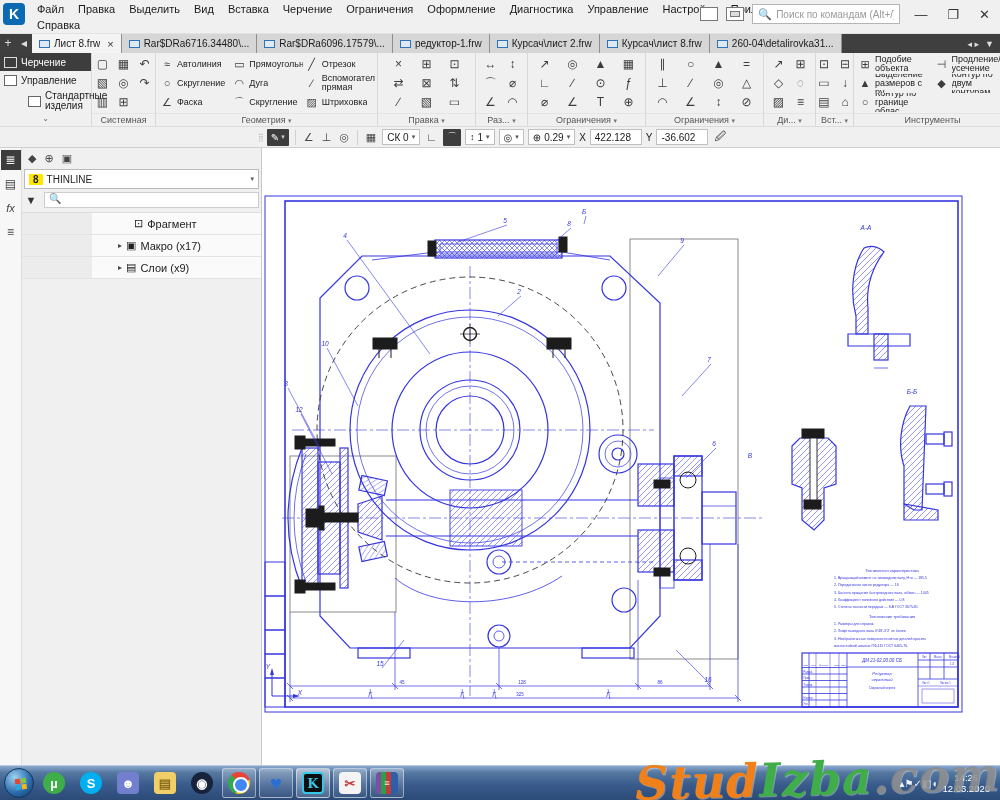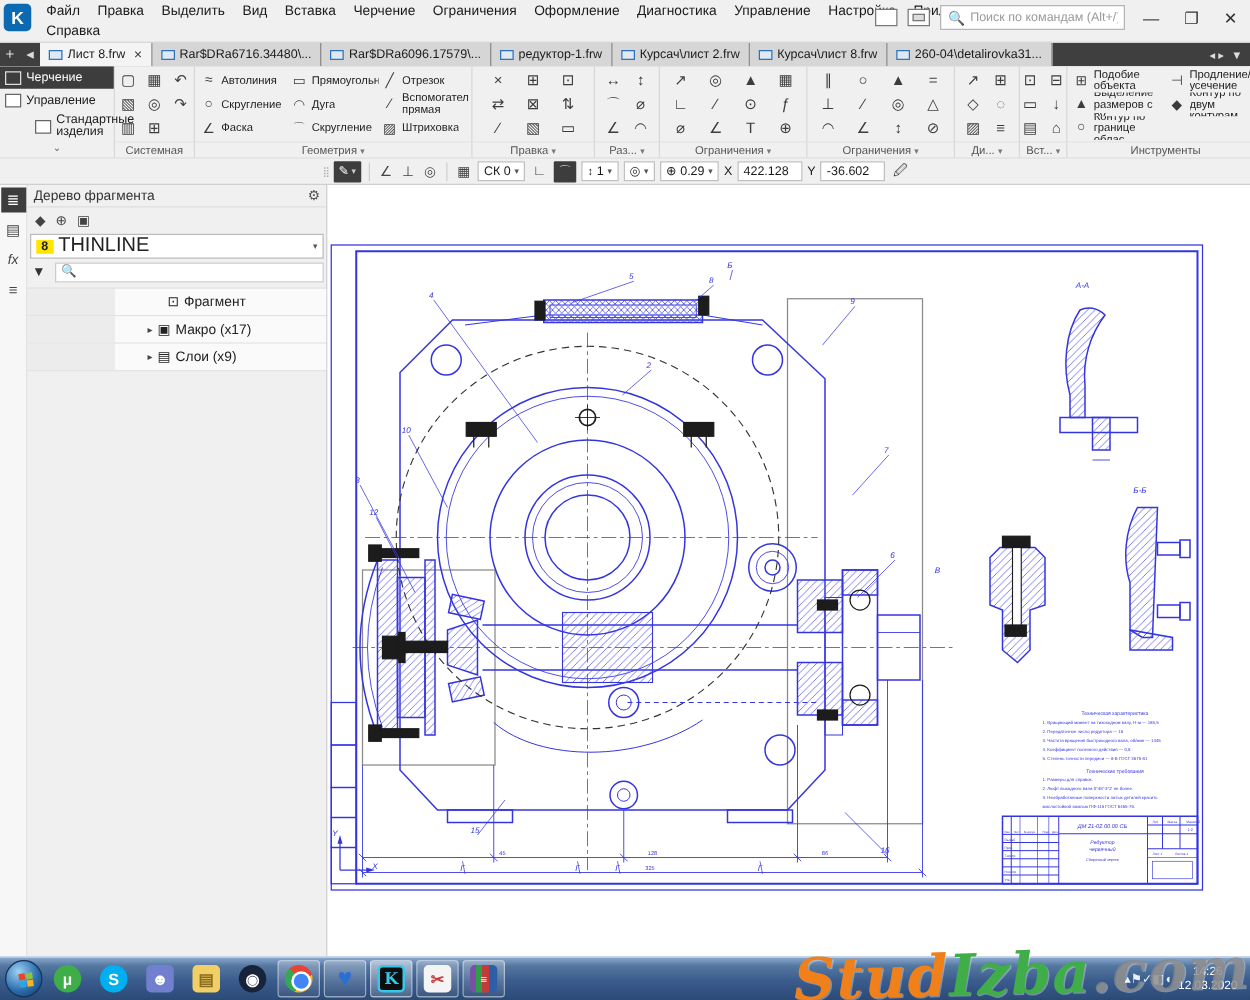--- a/index.html
+++ b/index.html
@@ -69,21 +69,21 @@
   .strip-ic { width:20px; height:20px; text-align:center; line-height:20px; color:#444; font-size:12px; }
   .strip-ic.active { background:#3d3d3d; color:#fff; }
   .strip-ic.fx { font-style:italic; font-family:Liberation Sans, sans-serif; font-size:11px; }
   #sidepanel { width:240px; flex:none; background:#f0f0f0; border-right:1px solid #c9c9c9; display:flex; flex-direction:column; }
   #panel-header { height:18px; display:flex; align-items:center; padding:0 5px; font-size:11px; color:#333; border-bottom:1px solid #ddd; }
   #panel-gear { margin-left:auto; color:#555; }
   #panel-tools { height:20px; display:flex; align-items:center; gap:8px; padding:0 6px; }
   #panel-tools span { color:#444; font-size:11px; }
   #style-row { height:20px; display:flex; align-items:center; gap:4px; background:#fff; border:1px solid #bbb; margin:1px 2px; padding:0 4px; }
   #style-num { background:#ffe600; color:#222; font-size:10px; padding:0 4px; font-weight:bold; }
-  #style-name { font-size:16px; color:#222; flex:1; }
+  #style-name { font-size:10px; color:#222; flex:1; }
   #filter-row { height:20px; display:flex; align-items:center; gap:6px; margin:0 2px 2px; }
   #funnel { width:14px; text-align:center; color:#333; }
   #tree-search { flex:1; background:#fff; border:1px solid #ccc; height:16px; color:#aaa; font-size:10px; padding-left:4px; }
   #tree { border-top:1px solid #ddd; }
   .trow { height:22px; display:flex; align-items:center; gap:4px; font-size:11px; color:#222; border-bottom:1px solid #e3e3e3; background:linear-gradient(90deg,#ececec 70px,#fafafa 70px); }
   .texp { color:#444; font-size:8px; }
   .tic { font-size:11px; }
 
   #canvas { flex:1; position:relative; background:#fff; overflow:hidden; }
   #drawing { position:absolute; left:0; top:0; }
@@ -418,24 +418,20 @@
 
   <div id="main">
     <div id="iconstrip">
       <span class="strip-ic active">≣</span>
       <span class="strip-ic">▤</span>
       <span class="strip-ic fx">fx</span>
       <span class="strip-ic">≡</span>
     </div>
 
     <div id="sidepanel">
-      <div id="panel-header">
-        <span>Дерево фрагмента</span>
-        <span id="panel-gear">⚙</span>
-      </div>
       <div id="panel-tools">
         <span>◆</span>
         <span>⊕</span>
         <span>▣</span>
       </div>
       <div id="style-row">
         <span id="style-num">8</span>
         <span id="style-name">THINLINE</span>
         <span class="dd">▾</span>
       </div>

